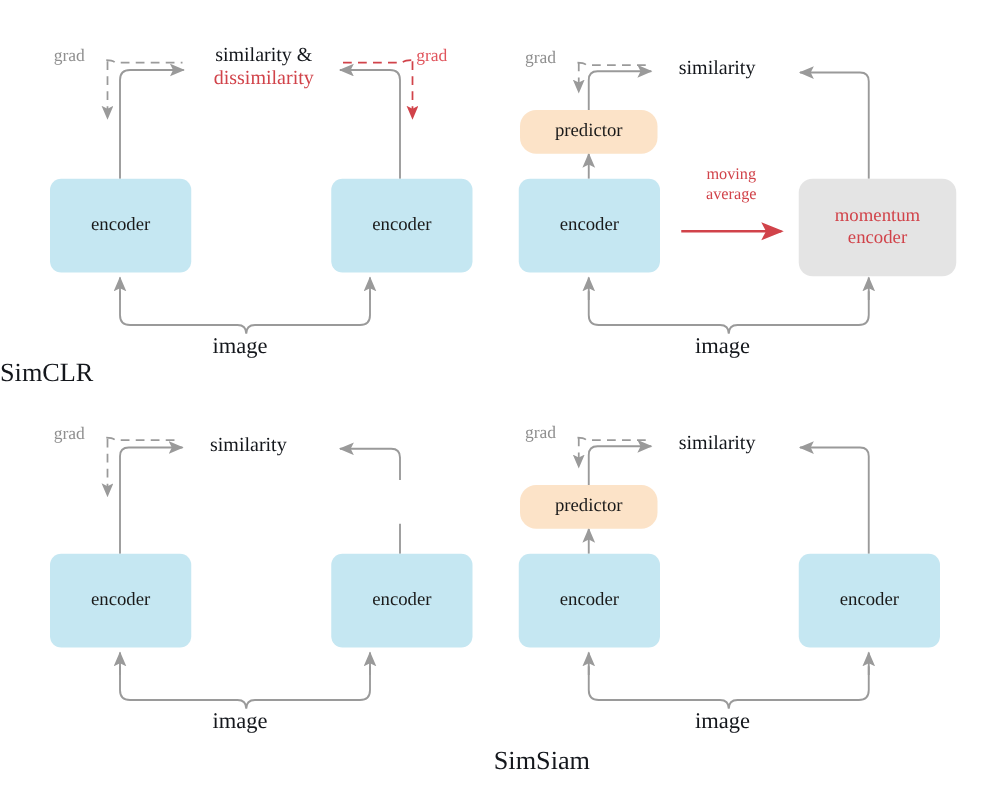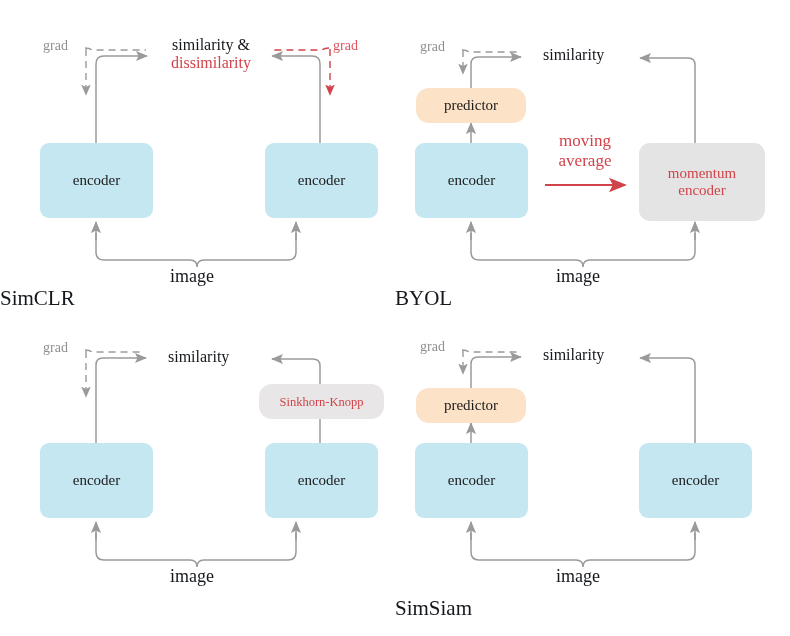--- a/index.html
+++ b/index.html
@@ -82,21 +82,21 @@
   .lbl.sim .dis {
     color: #d1434a;
     display: block;
   }
   .lbl.image {
     color: #14171c;
     font-size: 18px;
   }
   .lbl.mov {
     color: #d1434a;
-    font-size: 17px;
+    font-size: 13px;
     text-align: center;
     line-height: 1.2;
   }
   .panel-title {
     position: absolute;
     width: 395px;
     font-size: 21px;
     color: #14171c;
     font-family: "Liberation Serif", "DejaVu Serif", serif;
   }
@@ -194,21 +194,20 @@
 
     <div class="lbl sim" style="left:148px; top:46px;">similarity</div>
 
     <div class="lbl mov" style="left:152px; top:131px; width:76px;">
       <span>moving</span><br>
       <span>average</span>
     </div>
 
     <div class="lbl image" style="left:161px; top:266px;">image</div>
 
-    <div class="panel-title" style="left:0px; top:286px;">BYOL</div>
   </div>
 
   <div class="panel" style="left:0px; top:318px;">
     <svg class="panel-svg" viewBox="0 0 395 318">
       <defs>
         <marker id="ah-g-3" markerWidth="9" markerHeight="9" refX="7.4" refY="3.4" orient="auto">
           <path d="M0,0 L8,3.4 L0,6.8 L1.7,3.4 Z" fill="#9a9a9a"></path>
         </marker>
       </defs>
 
@@ -225,23 +224,20 @@
       <path d="M96,222 L96,204" fill="none" stroke="#9a9a9a" stroke-width="1.5" marker-end="url(#ah-g-3)"></path>
       <path d="M296,222 L296,204" fill="none" stroke="#9a9a9a" stroke-width="1.5" marker-end="url(#ah-g-3)"></path>
     </svg>
 
     <div class="node enc" style="left:40px; top:125px; width:113px; height:75px;">
       <span>encoder</span>
     </div>
     <div class="node enc" style="left:265px; top:125px; width:113px; height:75px;">
       <span>encoder</span>
     </div>
-    <div class="node sk" style="left:259px; top:66px; width:125px; height:35px;">
-      <span>Sinkhorn-Knopp</span>
-    </div>
 
     <div class="lbl grad-gray" style="left:43px; top:22px;">grad</div>
 
     <div class="lbl sim" style="left:168px; top:30px;">similarity</div>
 
     <div class="lbl image" style="left:170px; top:248px;">image</div>
 
   </div>
 
   <div class="panel" style="left:395px; top:318px;">

